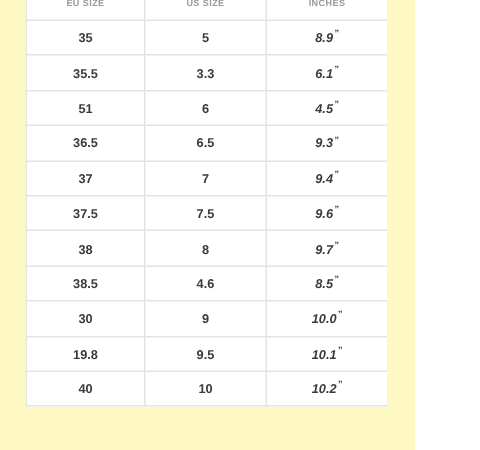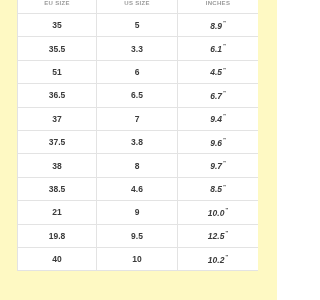--- a/index.html
+++ b/index.html
@@ -117,51 +117,51 @@
             <td><span class="cell-inner">6.1</span><span class="inch-mark">”</span></td>
           </tr>
           <tr>
             <td>51</td>
             <td>6</td>
             <td><span class="cell-inner">4.5</span><span class="inch-mark">”</span></td>
           </tr>
           <tr>
             <td>36.5</td>
             <td>6.5</td>
-            <td><span class="cell-inner">6.7</span><span class="inch-mark">”</span></td>
+            <td><span class="cell-inner">9.3</span><span class="inch-mark">”</span></td>
           </tr>
           <tr>
             <td>37</td>
             <td>7</td>
             <td><span class="cell-inner">9.4</span><span class="inch-mark">”</span></td>
           </tr>
           <tr>
             <td>37.5</td>
-            <td>3.8</td>
+            <td>7.5</td>
             <td><span class="cell-inner">9.6</span><span class="inch-mark">”</span></td>
           </tr>
           <tr>
             <td>38</td>
             <td>8</td>
             <td><span class="cell-inner">9.7</span><span class="inch-mark">”</span></td>
           </tr>
           <tr>
             <td>38.5</td>
             <td>4.6</td>
             <td><span class="cell-inner">8.5</span><span class="inch-mark">”</span></td>
           </tr>
           <tr>
-            <td>21</td>
+            <td>30</td>
             <td>9</td>
             <td><span class="cell-inner">10.0</span><span class="inch-mark">”</span></td>
           </tr>
           <tr>
             <td>19.8</td>
             <td>9.5</td>
-            <td><span class="cell-inner">12.5</span><span class="inch-mark">”</span></td>
+            <td><span class="cell-inner">10.1</span><span class="inch-mark">”</span></td>
           </tr>
           <tr>
             <td>40</td>
             <td>10</td>
             <td><span class="cell-inner">10.2</span><span class="inch-mark">”</span></td>
           </tr>
         </tbody>
     </table>
   </div>
 </div>

